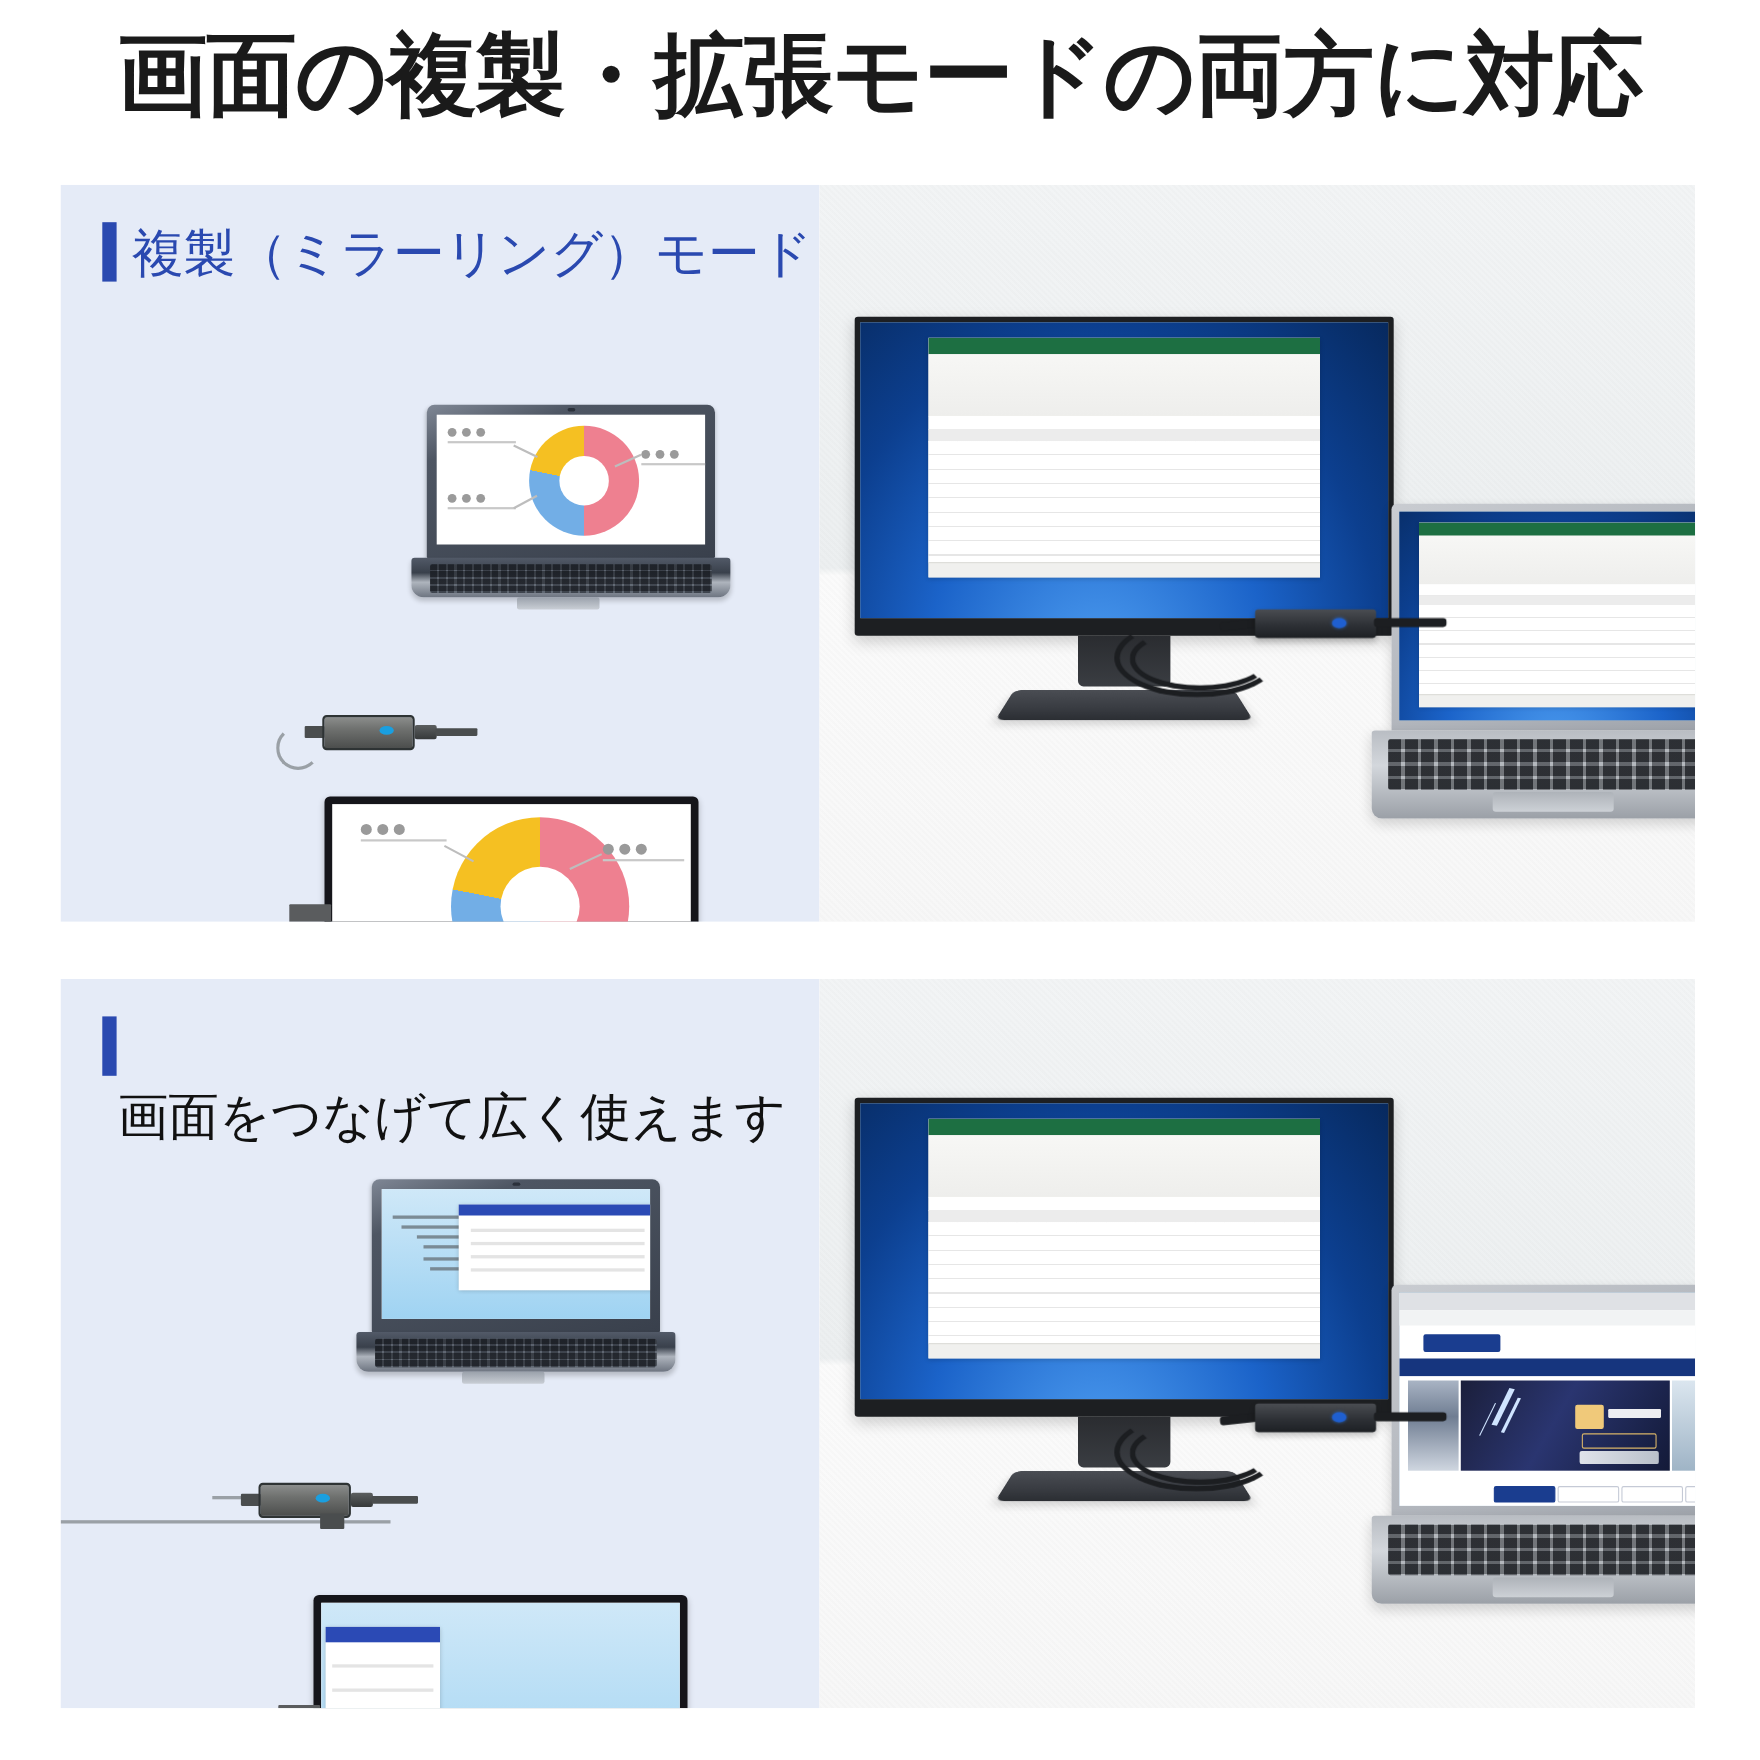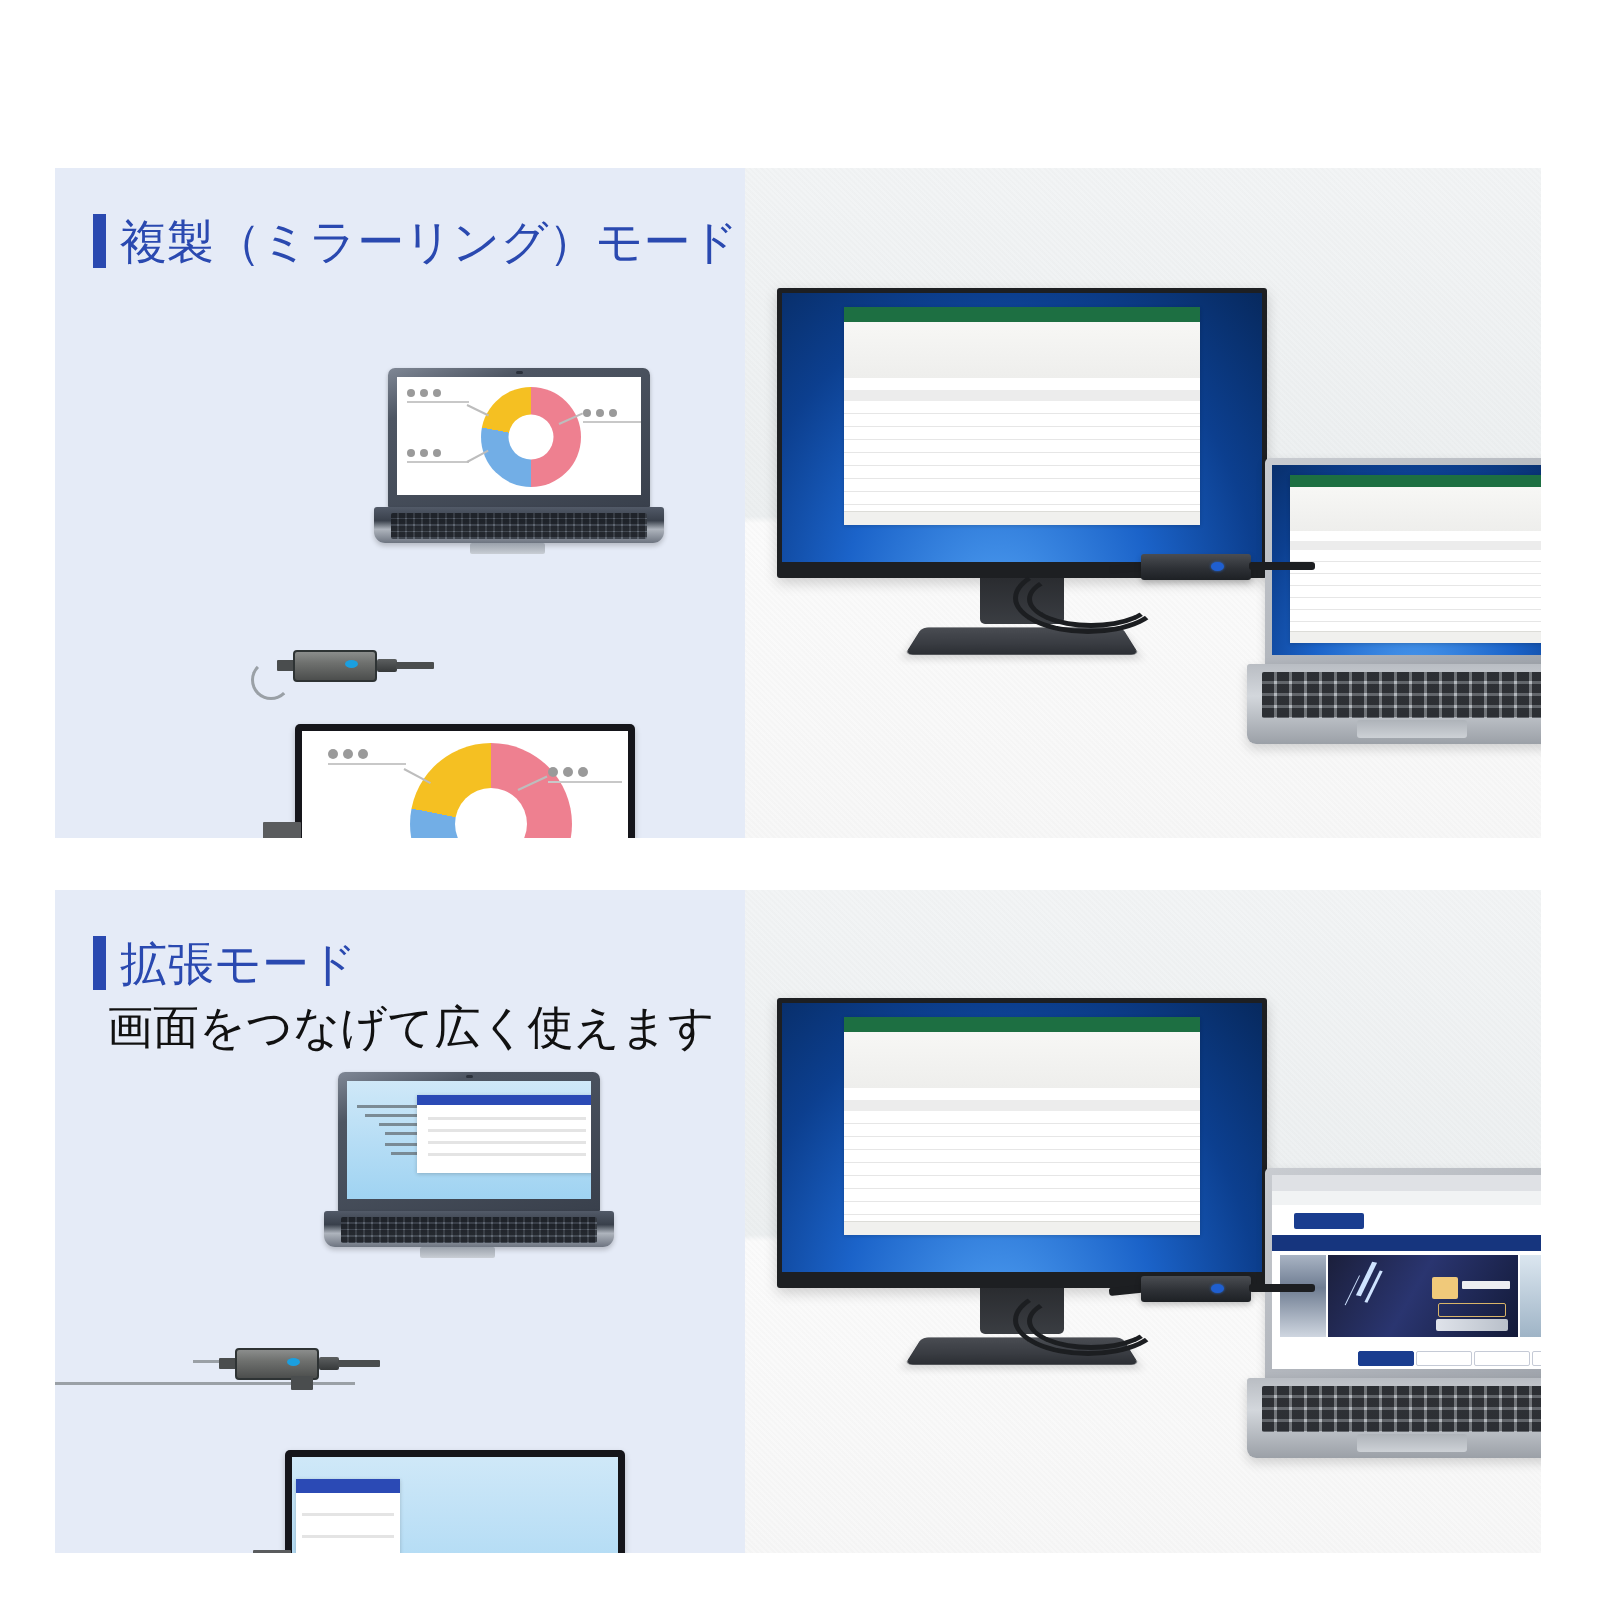--- a/index.html
+++ b/index.html
@@ -15,21 +15,21 @@
 
   
   .panel{position:absolute;left:55px;width:1486px;display:flex;overflow:hidden;}
   #panel-mirror{top:168px;height:670px;}
   #panel-extend{top:890px;height:663px;}
 
   .illus{position:relative;width:690px;height:100%;background:#e5ebf7;flex:0 0 690px;overflow:hidden;}
   .photo{position:relative;flex:1 1 auto;height:100%;background:#f8f8f8;overflow:hidden;}
 
   
-  .head-wrap{position:absolute;left:38px;top:34px;margin-top:12px;}
+  .head-wrap{position:absolute;left:38px;top:34px;}
   .mode-line{display:flex;align-items:center;}
   .bar{width:13px;height:54px;background:#2a49b0;flex:0 0 13px;margin-right:14px;}
   .mode-title{font-size:47px;font-weight:500;color:#2a49b0;white-space:nowrap;line-height:1;}
   .mode-sub{margin-top:12px;margin-left:14px;font-size:46px;font-weight:400;color:#111;white-space:nowrap;line-height:1.1;}
 
   
   .laptop{position:absolute;}
   .lid{
     position:relative;border-radius:7px 7px 2px 2px;
     background:linear-gradient(160deg,#7f8795 0%,#4e5663 22%,#39404c 100%);
@@ -145,20 +145,21 @@
   .pad-led{position:absolute;border-radius:50%;background:#1f5fd0;box-shadow:0 0 3px rgba(40,110,220,.9);}
   .pad-cable{position:absolute;border:5px solid #1c1e21;background:transparent;}
   .pad-cable2{position:absolute;border:5px solid #1c1e21;background:transparent;}
   .pad-stub{position:absolute;background:#1c1e21;border-radius:3px;}
 </style>
 </head>
 <body>
 
 <div class="page">
 
+  <div class="title">画面の複製・拡張モードの両方に対応</div>
 
   <div class="panel" id="panel-mirror">
 
     <div class="illus">
 
       <div class="head-wrap">
         <div class="mode-line">
           <span class="bar"></span>
           <span class="mode-title">複製（ミラーリング）モード</span>
         </div>
@@ -313,21 +314,20 @@
     </div>
   </div>
 
   <div class="panel" id="panel-extend">
 
     <div class="illus">
 
       <div class="head-wrap">
         <div class="mode-line">
           <span class="bar"></span>
-          <span class="mode-title">拡張モード</span>
         </div>
         <div class="mode-sub">画面をつなげて広く使えます</div>
       </div>
 
       <div class="laptop" style="left:283px;top:182px;width:262px;">
         <div class="lid" style="height:140px;">
           <div class="screen">
             <div class="deskbg"></div>
             <div class="txtline" style="left:10px;top:24px;width:62px;"></div>
             <div class="txtline" style="left:18px;top:33px;width:54px;"></div>

